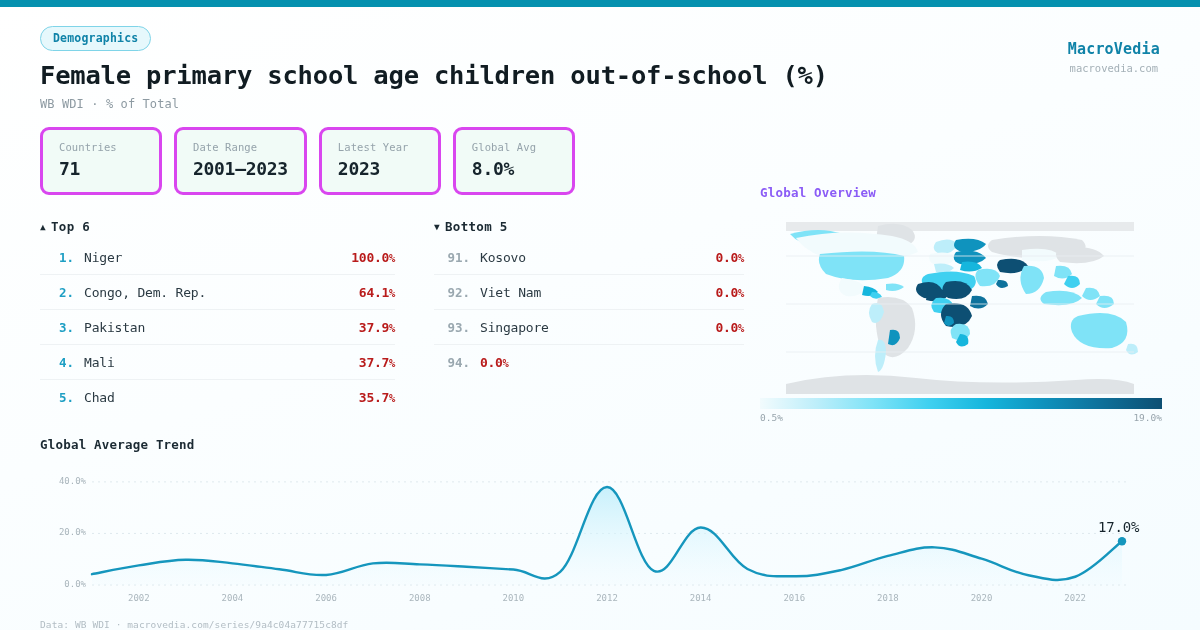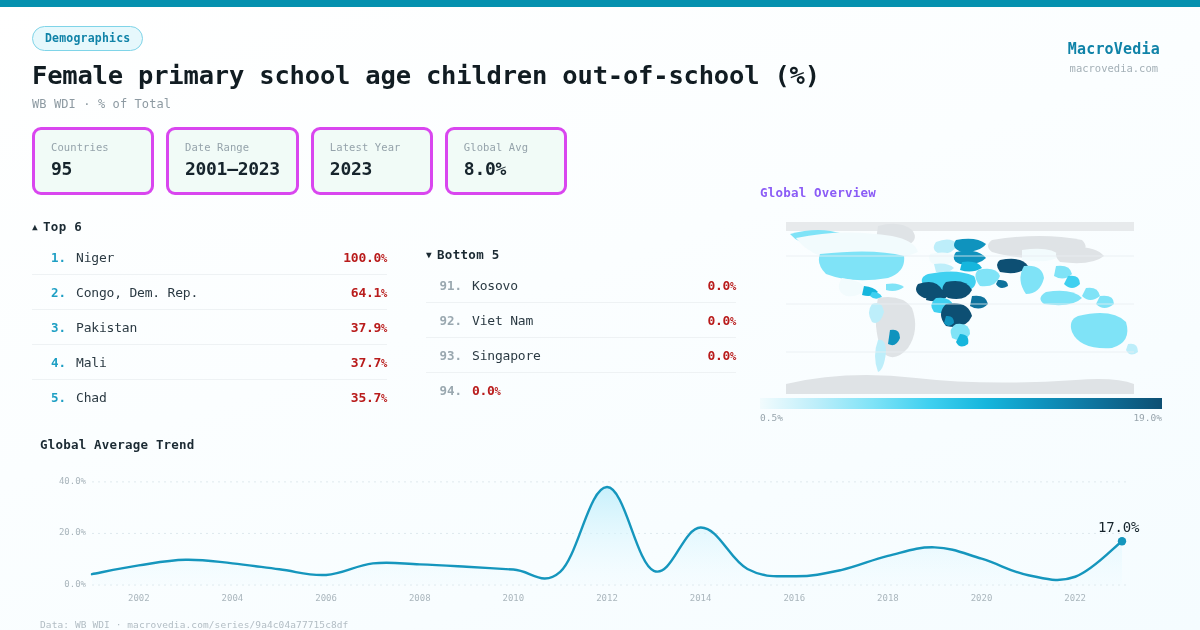--- a/index.html
+++ b/index.html
@@ -6,21 +6,21 @@
   html, body { width: 1200px; height: 630px; }
   body {
     font-family: "DejaVu Sans Mono", "Liberation Mono", monospace;
     background: linear-gradient(160deg, #ffffff 0%, #fbfeff 45%, #f5fcff 100%);
     color: #1b2a33;
     position: relative;
     overflow: hidden;
   }
   .topbar { height: 7px; width: 100%; background: #0591af; }
 
-  .wrap { padding: 0 32px; position: relative; height: 623px; }
+  .wrap { padding: 0 40px; position: relative; height: 623px; }
 
   
   .pill {
     display: inline-block;
     border: 1px solid #7fd4e8;
     background: #e6f8fc;
     color: #1083a8;
     font-size: 11.5px;
     font-weight: bold;
     letter-spacing: .2px;
@@ -58,21 +58,21 @@
     border-radius: 9px;
     padding: 11px 16px 13px;
     min-width: 122px;
   }
   .stat-label { font-size: 10.5px; color: #95a3ab; letter-spacing: .1px;}
   .stat-value { font-size: 18px; font-weight: bold; color: #16242c; margin-top: 5px; letter-spacing: -.3px;}
 
   
   .cols { display: flex; margin-top: 24px; }
   .col { width: 355px; }
-  .col.bottom { margin-left: 39px; width: 310px; margin-top: 28px; }
+  .col.bottom { margin-left: 39px; width: 310px; }
   .col-head {
     font-size: 12.5px;
     font-weight: bold;
     color: #1b2a33;
     letter-spacing: .3px;
     margin-bottom: 6px;
   }
   .tri { font-size: 9.5px; margin-right: 5px; vertical-align: 1.5px; }
   .row {
     display: flex;
@@ -134,21 +134,21 @@
 
   <div class="brand">
     <div class="brand-name">MacroVedia</div>
     <div class="brand-url">macrovedia.com</div>
   </div>
 
   
   <div class="stats">
     <div class="stat">
       <div class="stat-label">Countries</div>
-      <div class="stat-value">95</div>
+      <div class="stat-value">71</div>
     </div>
     <div class="stat">
       <div class="stat-label">Date Range</div>
       <div class="stat-value">2001–2023</div>
     </div>
     <div class="stat">
       <div class="stat-label">Latest Year</div>
       <div class="stat-value">2023</div>
     </div>
     <div class="stat">

